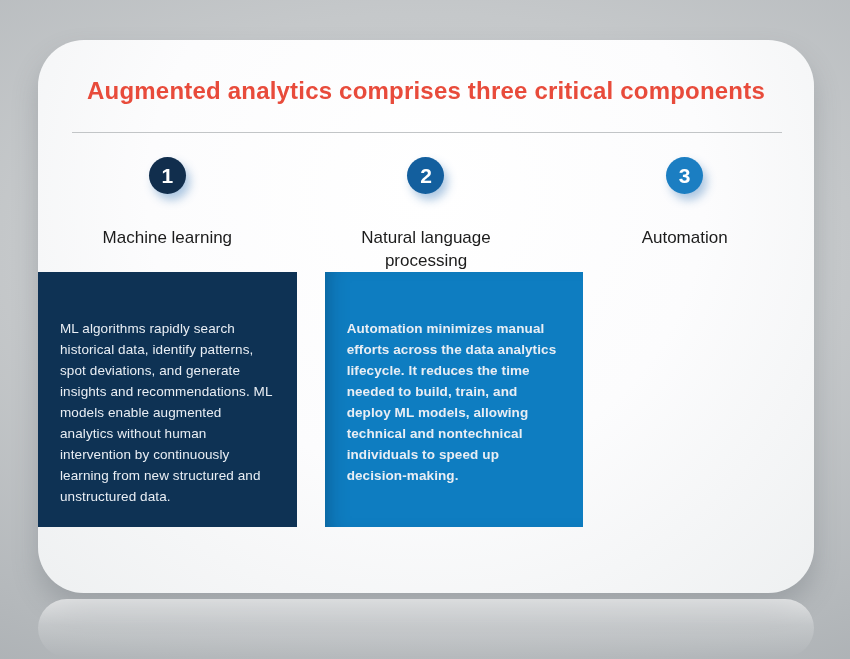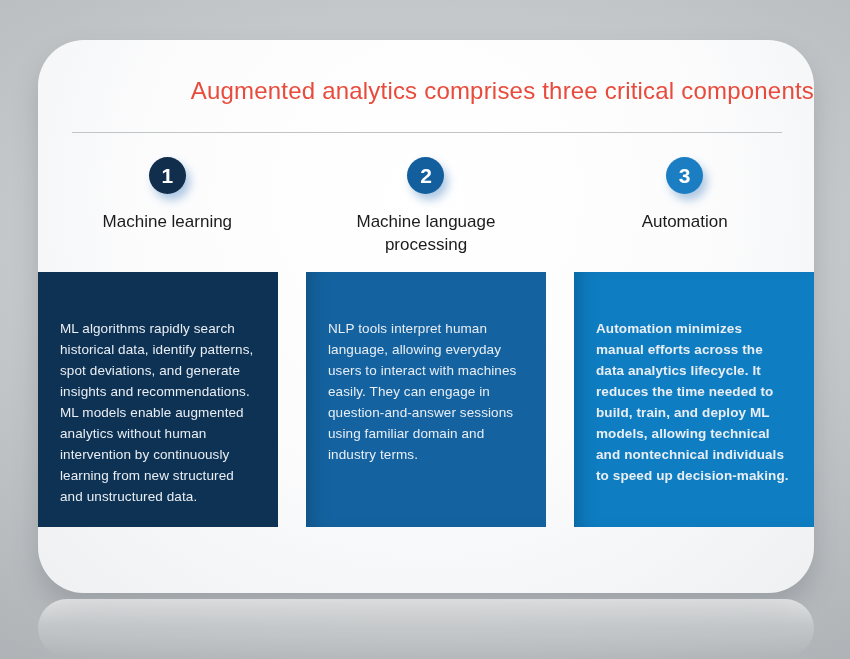--- a/index.html
+++ b/index.html
@@ -13,22 +13,22 @@
   }
   .card {
     position: absolute; left: 38px; top: 40px;
     width: 776px; height: 553px;
     border-radius: 46px;
     background: radial-gradient(circle at 50% 28%, #ffffff 0%, #fcfcfd 50%, #eef0f1 100%);
     box-shadow: 0 14px 26px rgba(85, 93, 100, 0.28);
   }
   .title {
     position: absolute; top: 36px; left: 0; right: 0;
-    text-align: right;
-    font-size: 24px; font-weight: normal;
+    text-align: center;
+    font-size: 24px; font-weight: bold;
     letter-spacing: 0.2px;
     line-height: 30px;
   }
   .divider {
     position: absolute; top: 92px; left: 34px; right: 32px;
     height: 1px; background: #c2c5c7;
   }
   .columns {
     position: absolute; top: 117px; left: 0; width: 100%;
     display: flex;
@@ -37,21 +37,21 @@
     width: 33.333%;
     display: flex; flex-direction: column; align-items: center;
   }
   .badge {
     width: 37px; height: 37px; border-radius: 50%;
     color: #ffffff; font-size: 21px; font-weight: bold;
     display: flex; align-items: center; justify-content: center;
     box-shadow: 4px 6px 10px rgba(70, 130, 190, 0.45);
   }
   .heading {
-    margin-top: 16px;
+    margin-top: 32px;
     font-size: 17px; line-height: 23px;
     text-align: center;
     max-width: 175px;
     color: #1c1c1c;
   }
   .panels {
     position: absolute; top: 232px; left: 0;
     width: 100%; height: 255px;
     display: flex;
     gap: 28px;
@@ -98,41 +98,37 @@
 
   <div class="columns">
 
     <div class="col">
       <div class="badge" style="background-color: rgb(17, 46, 77);">1</div>
       <div class="heading" style="color: rgb(28, 28, 28);">Machine learning</div>
     </div>
 
     <div class="col">
       <div class="badge" style="background-color: rgb(19, 95, 158);">2</div>
-      <div class="heading" style="color: rgb(28, 28, 28);">Machine language processing</div>
+      <div class="heading" style="color: rgb(28, 28, 28);">Natural language processing</div>
     </div>
 
     <div class="col">
       <div class="badge" style="background-color: rgb(27, 126, 194);">3</div>
       <div class="heading" style="color: rgb(28, 28, 28); text-align: center;">Automation</div>
     </div>
 
   </div>
 
   <div class="panels">
 
     <div class="panel" style="background-color: rgb(14, 50, 84);">
       <span class="pointer"></span>
       <span>ML algorithms rapidly search historical data, identify patterns, spot deviations, and generate insights and recommendations. ML models enable augmented analytics without human intervention by continuously learning from new structured and unstructured data.</span>
     </div>
 
-    <div class="panel shaded-left" style="background-color: rgb(20, 99, 160);">
-      <span class="pointer"></span>
-      <span>NLP tools interpret human language, allowing everyday users to interact with machines easily. They can engage in question-and-answer sessions using familiar domain and industry terms.</span>
-    </div>
 
     <div class="panel shaded-left" style="background-color: rgb(14, 125, 193); font-weight: bold;">
       <span class="pointer"></span>
       <span>Automation minimizes manual efforts across the data analytics lifecycle. It reduces the time needed to build, train, and deploy ML models, allowing technical and nontechnical individuals to speed up decision-making.</span>
     </div>
 
   </div>
 
 </div>
 

